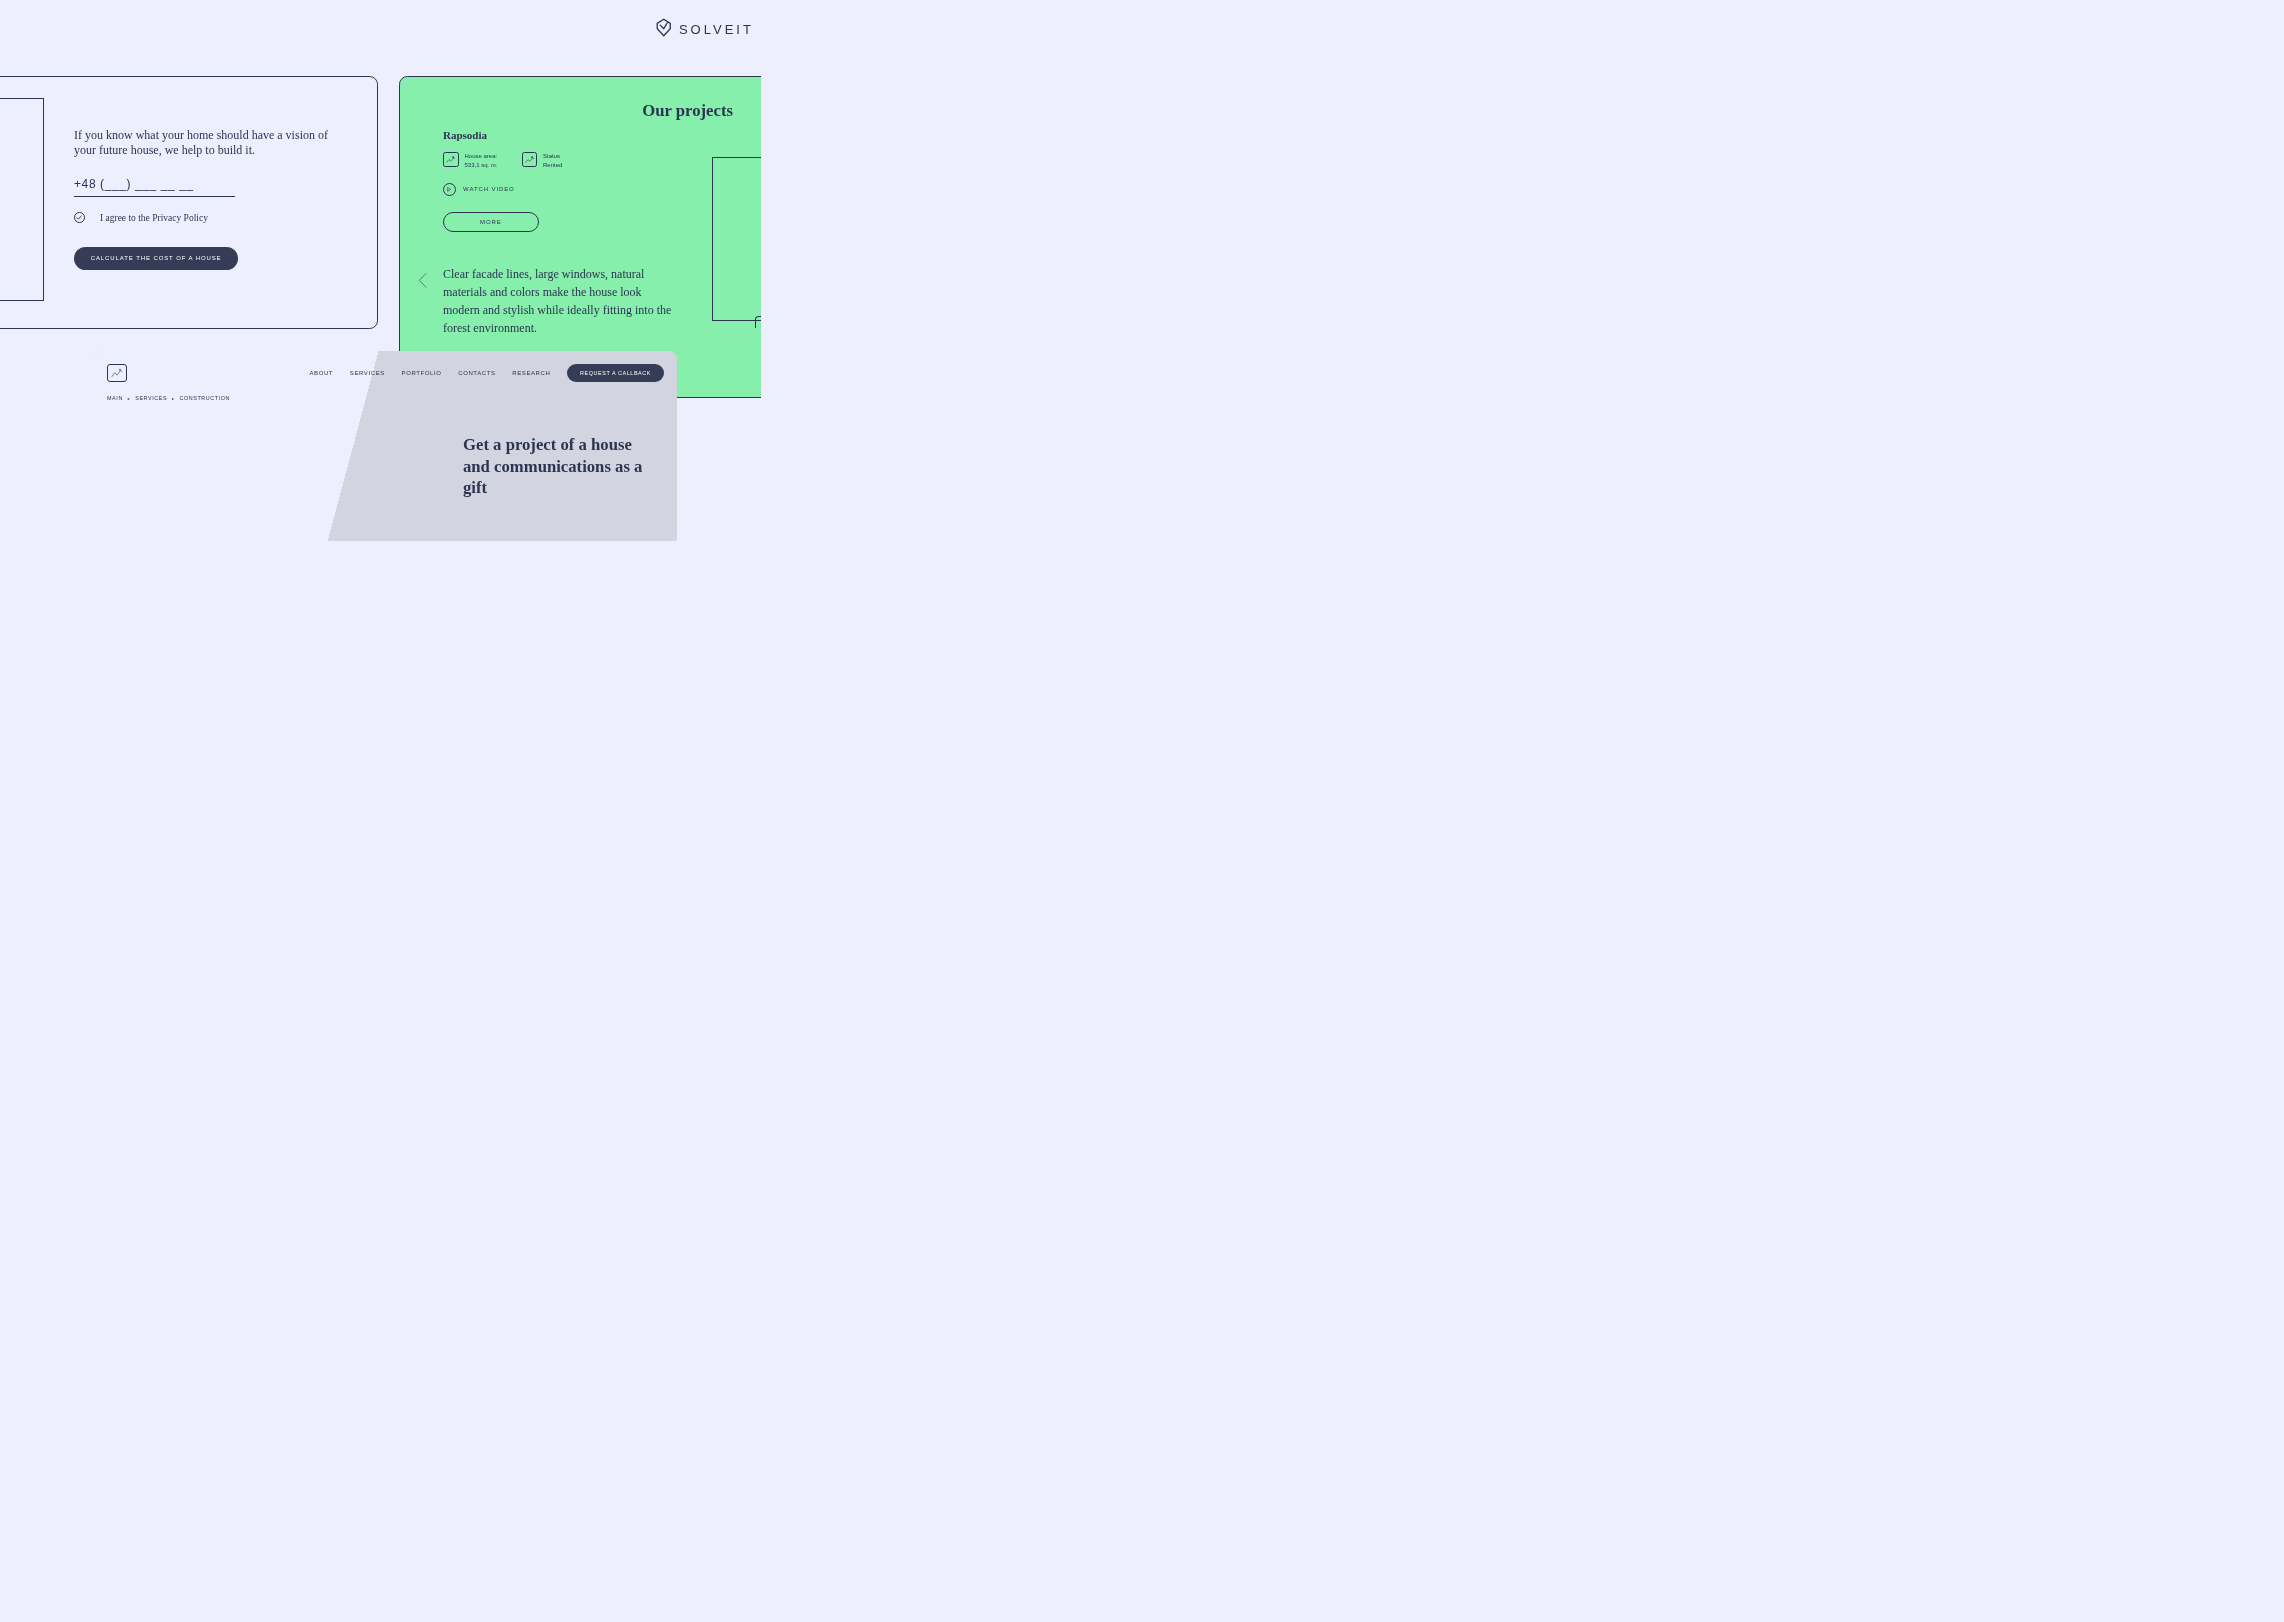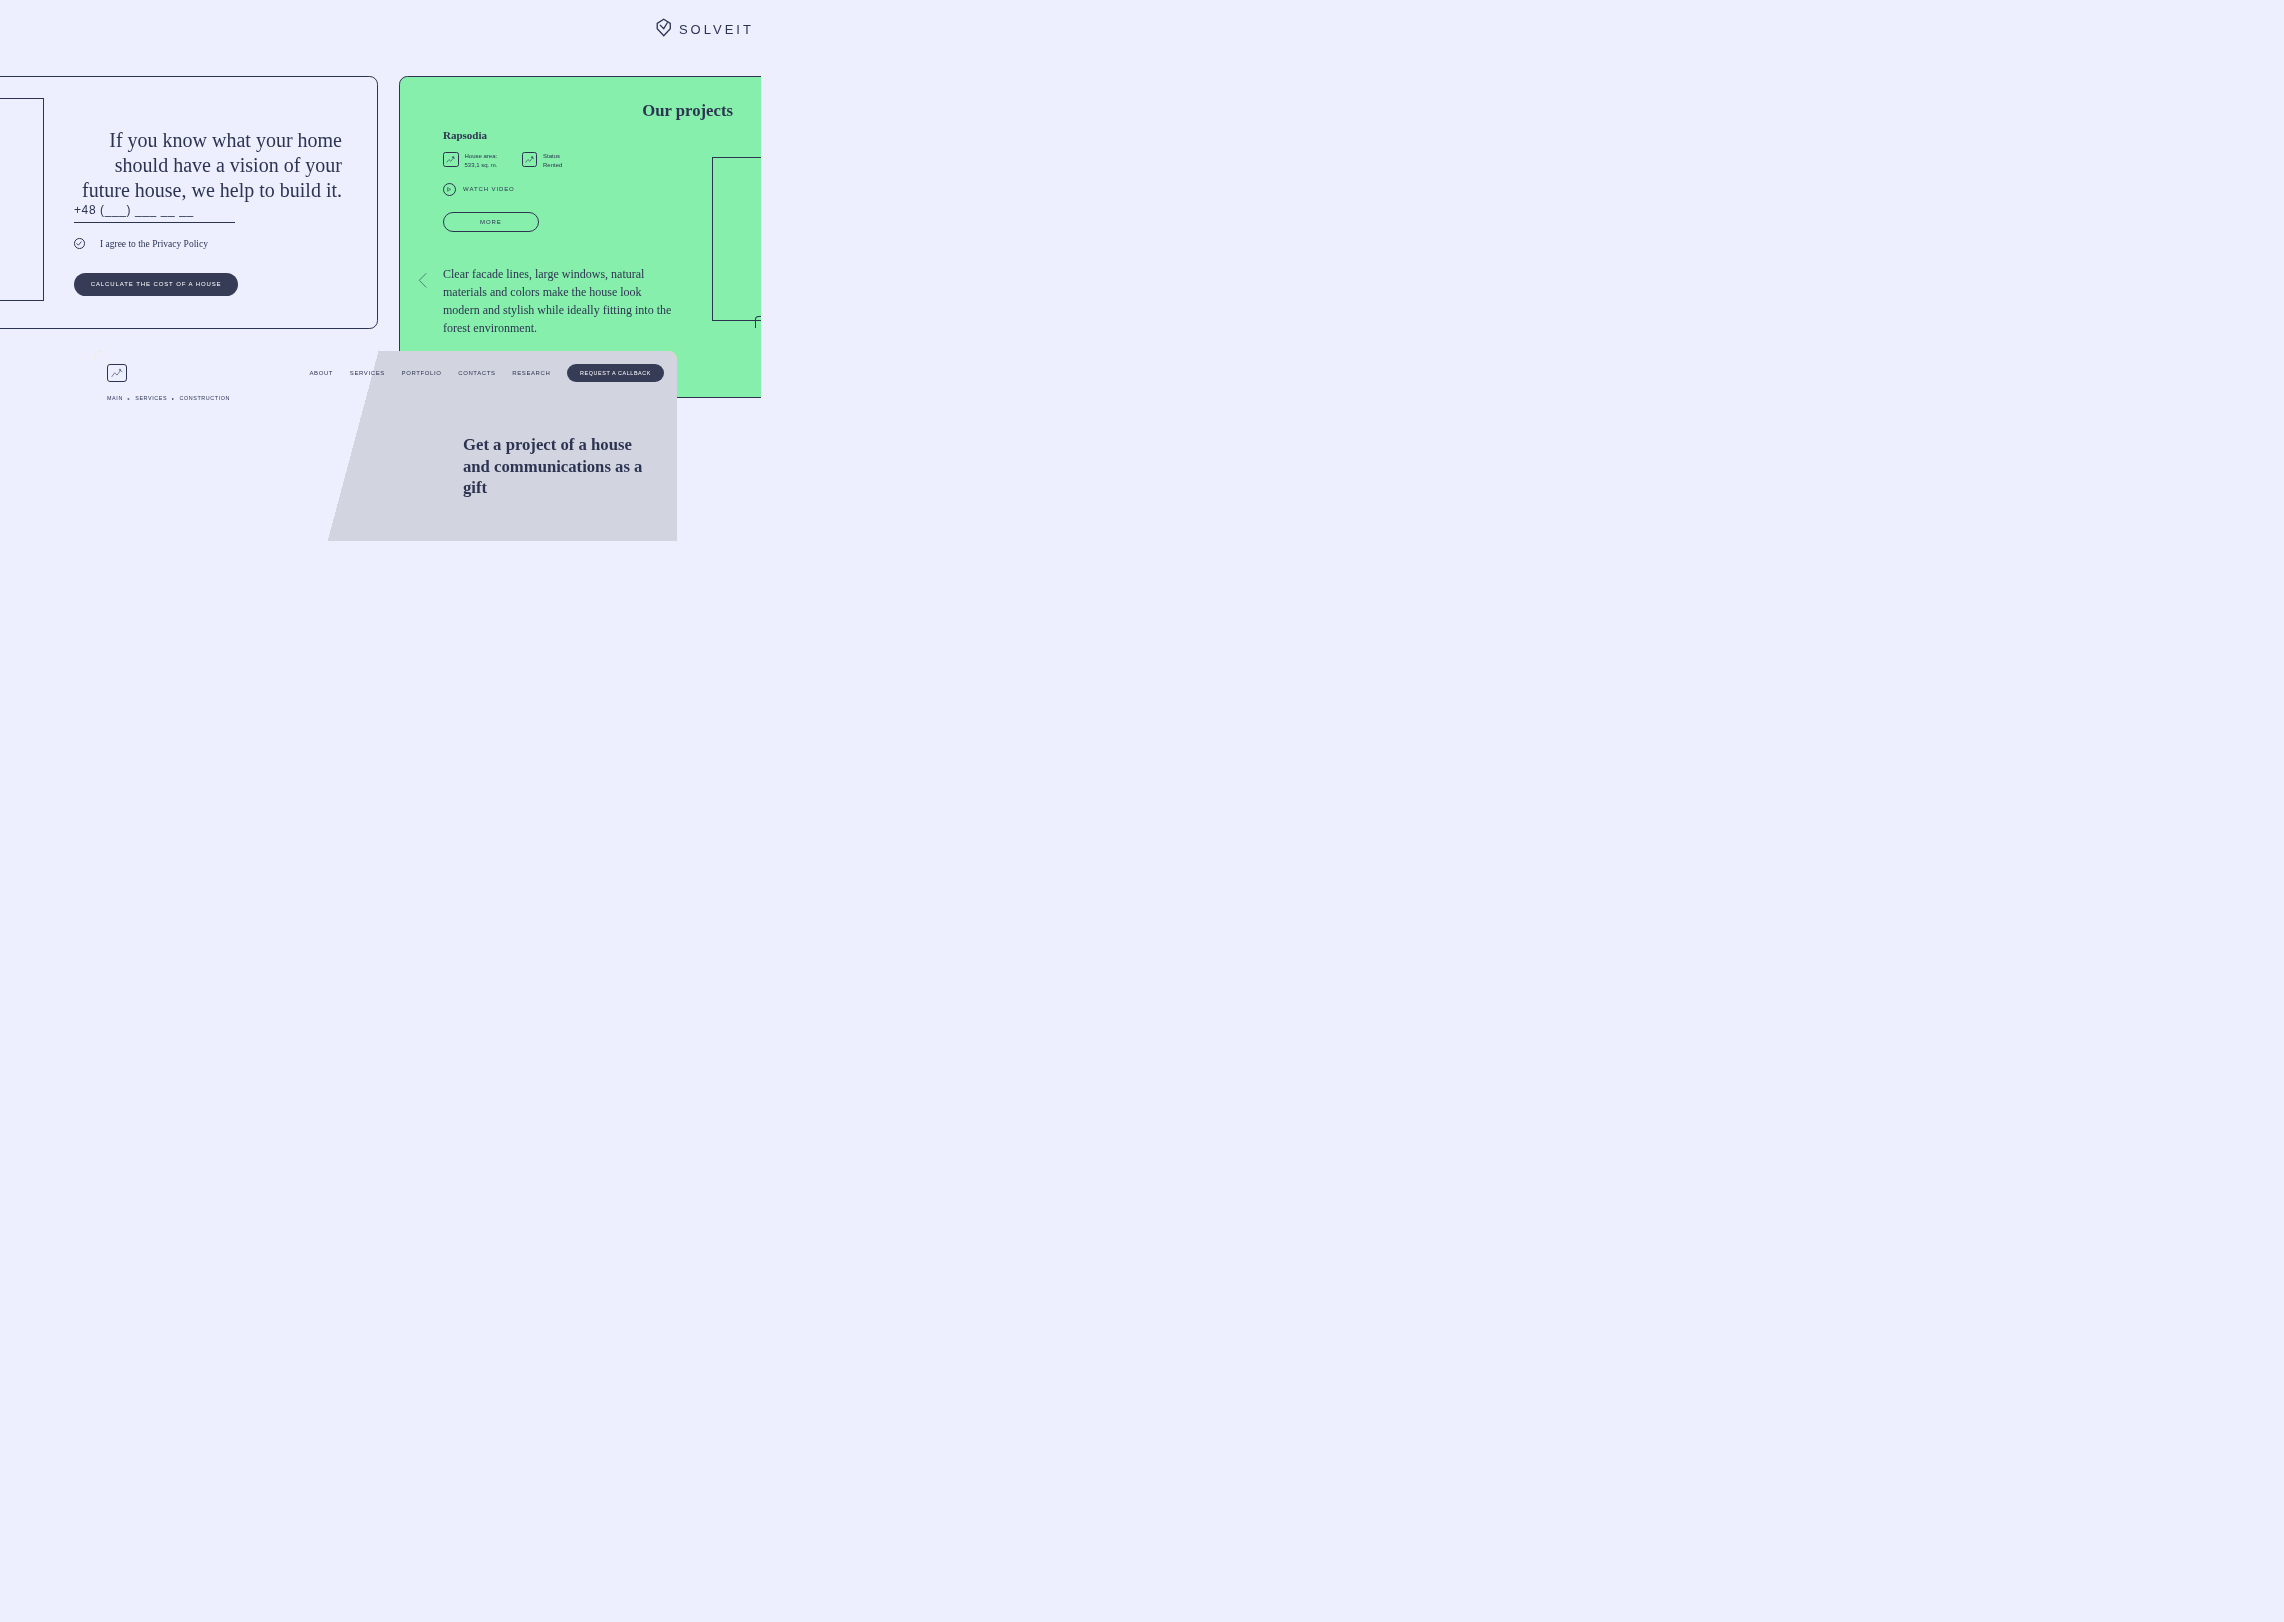--- a/index.html
+++ b/index.html
@@ -64,25 +64,25 @@
     
     .frame-left-content {
       position: absolute;
       top: 51px;
       left: 168px;
       width: 268px;
     }
     
     .headline {
       font-family: Georgia, serif;
-      font-size: 20px;
+      font-size: 12px;
       line-height: 1.25;
       color: #2d3451;
       font-weight: 400;
-      text-align: right;
+      margin-bottom: 19px;
     }
     
     .phone-input {
       font-family: -apple-system, sans-serif;
       font-size: 12px;
       letter-spacing: 0.6px;
       padding-bottom: 4.8px;
       border: none;
       border-bottom: 0.6px solid #2d3451;
       background: transparent;

